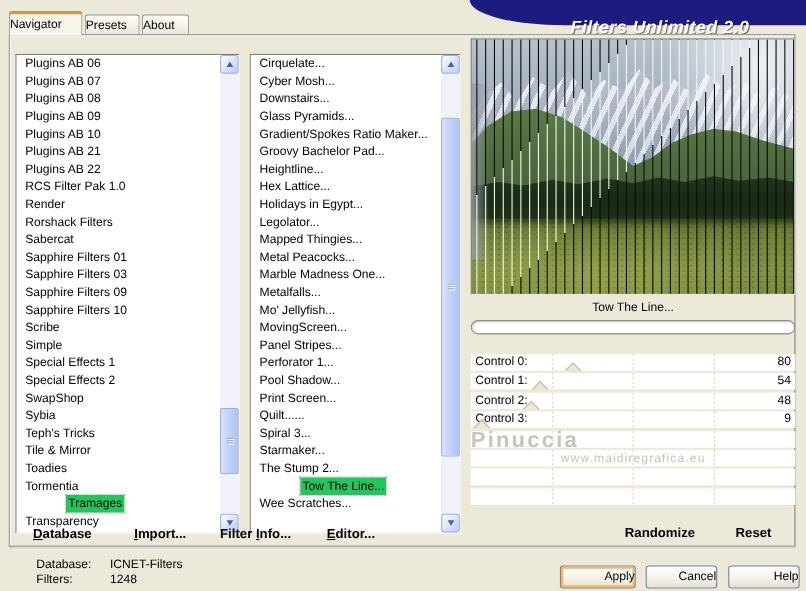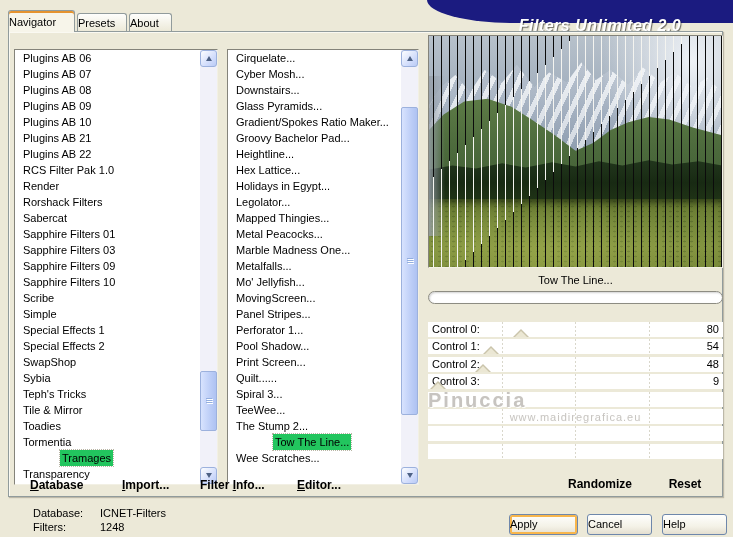--- a/index.html
+++ b/index.html
@@ -140,21 +140,21 @@
     font-size:11px;letter-spacing:1px;color:#c7c4c0;text-shadow:1px 1px 0 #fdfdfb;}
   
   .flat-btn{position:absolute;font-weight:bold;font-size:12px;z-index:2;cursor:default;white-space:nowrap;}
   .mnemonic{text-decoration:underline;}
   
   .status{position:absolute;font-size:11px;}
   .btn{
     position:absolute;top:514px;height:21px;box-sizing:border-box;z-index:2;
     background:linear-gradient(to bottom,#fefefd 0%,#f4f2e7 60%,#e4dfd0 100%);
     border:1px solid #6e87ab;border-radius:3px;
-    font-size:11px;text-align:left;padding-top:3px;cursor:default;
+    font-size:11px;text-align:right;padding-top:3px;cursor:default;
   }
   .btn.apply{left:509px;width:69px;box-shadow:inset 0 0 0 2px #f8b64c;}
   .btn.cancel{left:587px;width:65px;}
   .btn.help{left:662px;width:65px;}
 </style>
 </head>
 <body>
 
 <div>
 
@@ -234,21 +234,21 @@
         <div class="list-item"><span>Marble Madness One...</span></div>
         <div class="list-item"><span>Metalfalls...</span></div>
         <div class="list-item"><span>Mo' Jellyfish...</span></div>
         <div class="list-item"><span>MovingScreen...</span></div>
         <div class="list-item"><span>Panel Stripes...</span></div>
         <div class="list-item"><span>Perforator 1...</span></div>
         <div class="list-item"><span>Pool Shadow...</span></div>
         <div class="list-item"><span>Print Screen...</span></div>
         <div class="list-item"><span>Quilt......</span></div>
         <div class="list-item"><span>Spiral 3...</span></div>
-        <div class="list-item"><span>TeeWee...</span></div>
+        <div class="list-item"><span>Starmaker...</span></div>
         <div class="list-item"><span>The Stump 2...</span></div>
         <div class="list-item selected"><span>Tow The Line...</span></div>
         <div class="list-item"><span>Wee Scratches...</span></div>
       </div>
     <div class="scrollbar">
       <div class="sb-btn up">
           <div class="arr up"></div>
         </div>
       <div class="sb-thumb" style="top:57px;height:308px;">
           <div class="grip"></div>

